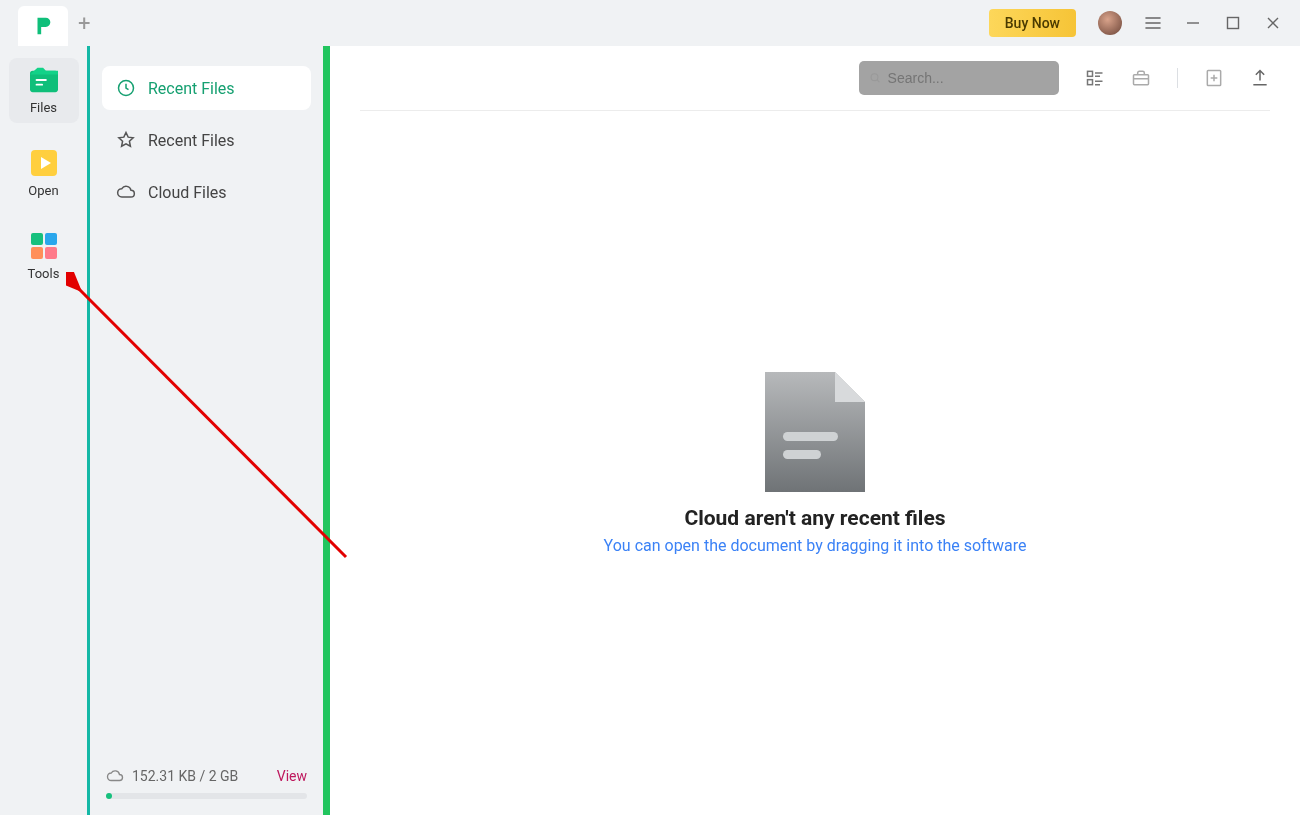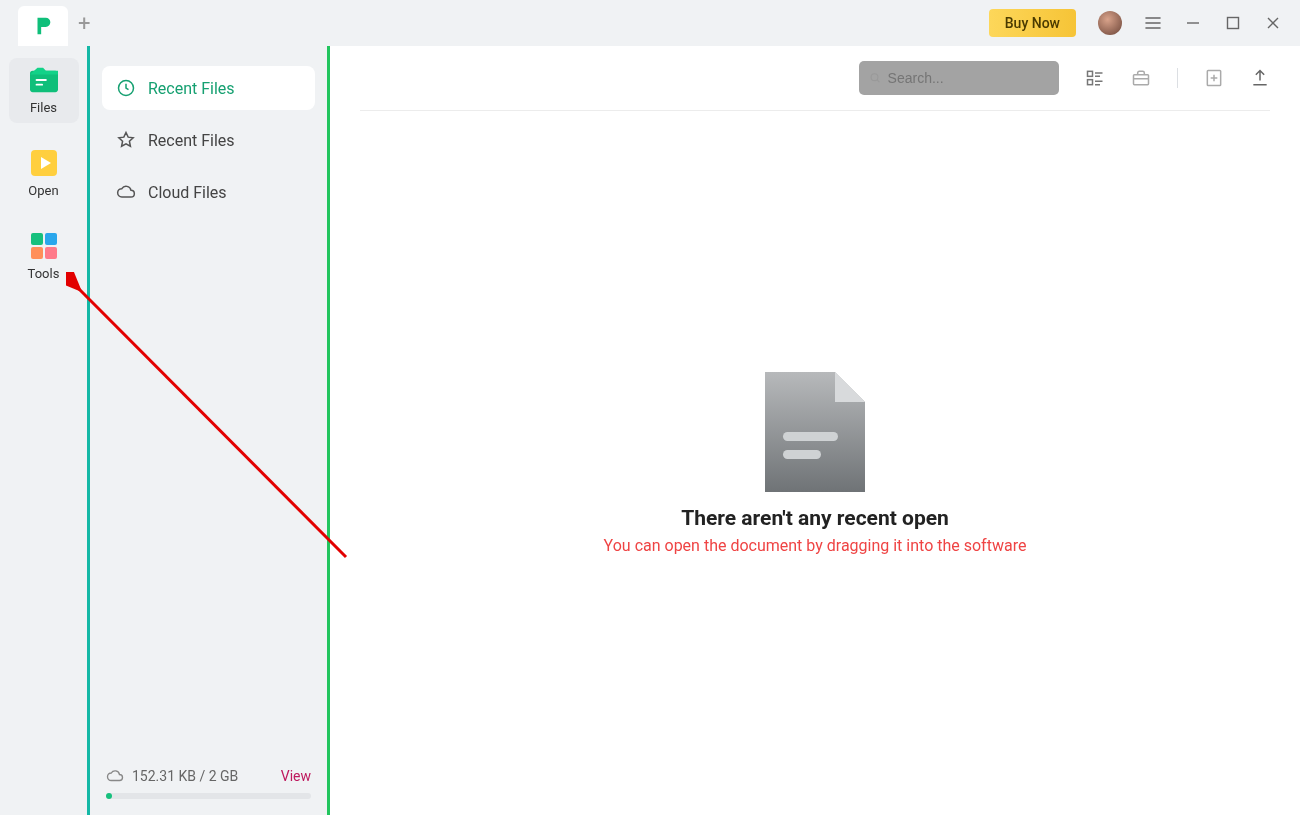--- a/index.html
+++ b/index.html
@@ -58,21 +58,21 @@
     display:flex; flex-direction:column; align-items:center;
     padding-top:12px; gap:18px;
   }
   .leftnav-item { width:70px; display:flex; flex-direction:column; align-items:center; gap:6px; cursor:pointer; padding:8px 0; border-radius:8px;}
   .leftnav-item.active { background:#e8eaed; }
   .leftnav-label { font-size:13px; color:#333; }
   .leftnav-icon { width:28px; height:28px; display:flex; align-items:center; justify-content:center; }
 
   .sidebar-mid {
     width: 240px;
-    border-right: 3px solid #22c55e;
+    border-right: 7px solid #22c55e;
     display:flex; flex-direction:column;
     padding:20px 12px 10px 12px;
   }
   .midnav-item {
     display:flex; align-items:center; gap:12px;
     padding:12px 14px;
     border-radius:8px;
     cursor:pointer;
     font-size:16px;
     color:#444;
@@ -109,21 +109,21 @@
   .tool-icon { color:#888; cursor:pointer; display:flex; }
   .divider-v { width:1px; height:20px; background:#dcdfe3; }
   .main-hr { height:1px; background:#ececec; margin:0 30px; }
 
   .empty {
     flex:1; display:flex; flex-direction:column; align-items:center; justify-content:center;
     gap:6px; color:#333;
   }
   .empty .doc-illus { width:100px; height:120px; margin-bottom:8px; }
   .empty h2 { font-size:21px; font-weight:700; color:#222; }
-  .empty p { font-size:16px; color:#ef4444; }
+  .empty p { font-size:16px; color:#3b82f6; }
 
   
   .arrow-svg { position:absolute; left:66px; top:272px; pointer-events:none; }
 </style>
 </head>
 <body>
 
 <div class="titlebar">
   <div class="tabs">
     <div class="tab-home">
@@ -270,21 +270,21 @@
             <linearGradient id="g1" x1="0" y1="0" x2="0" y2="1">
               <stop offset="0" stop-color="#b7b9bb"></stop>
               <stop offset="1" stop-color="#6f7376"></stop>
             </linearGradient>
           </defs>
         <polygon points="0,0 70,0 100,30 100,120 0,120" fill="url(#g1)"></polygon>
         <polygon points="70,0 70,30 100,30" fill="#d8dadc"></polygon>
         <rect x="18" y="60" width="55" height="9" rx="4.5" fill="#cfd2d4"></rect>
         <rect x="18" y="78" width="38" height="9" rx="4.5" fill="#cfd2d4"></rect>
       </svg>
-      <h2>There aren't any recent open</h2>
+      <h2>Cloud aren't any recent files</h2>
       <p>You can open the document by dragging it into the software</p>
     </div>
   </div>
 </div>
 
 <svg class="arrow-svg" width="290" height="300">
   <defs>
       <marker id="ah" markerWidth="12" markerHeight="12" refX="2" refY="5" orient="auto">
         <polygon points="12,0 0,5 12,10" fill="#e20000"></polygon>
       </marker>

